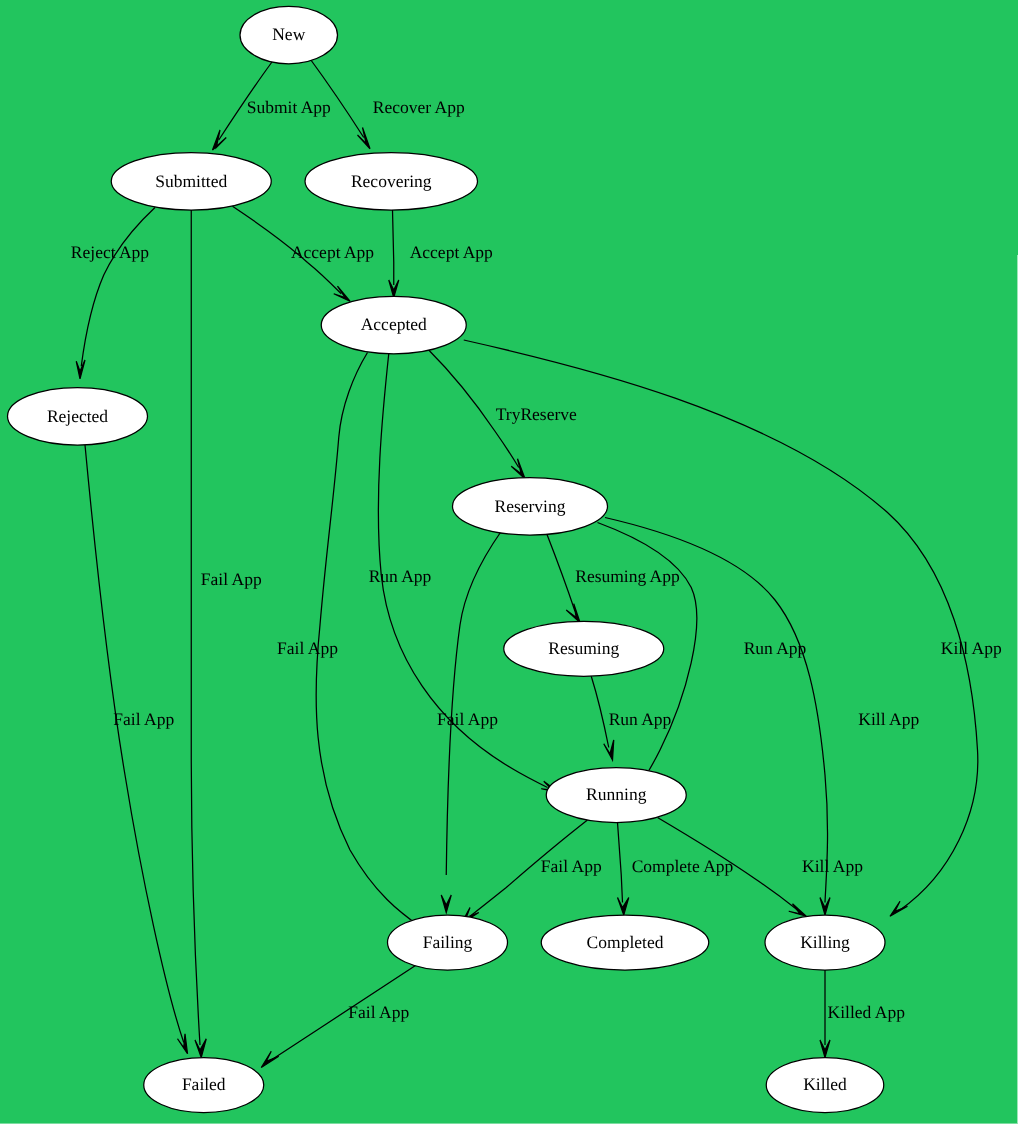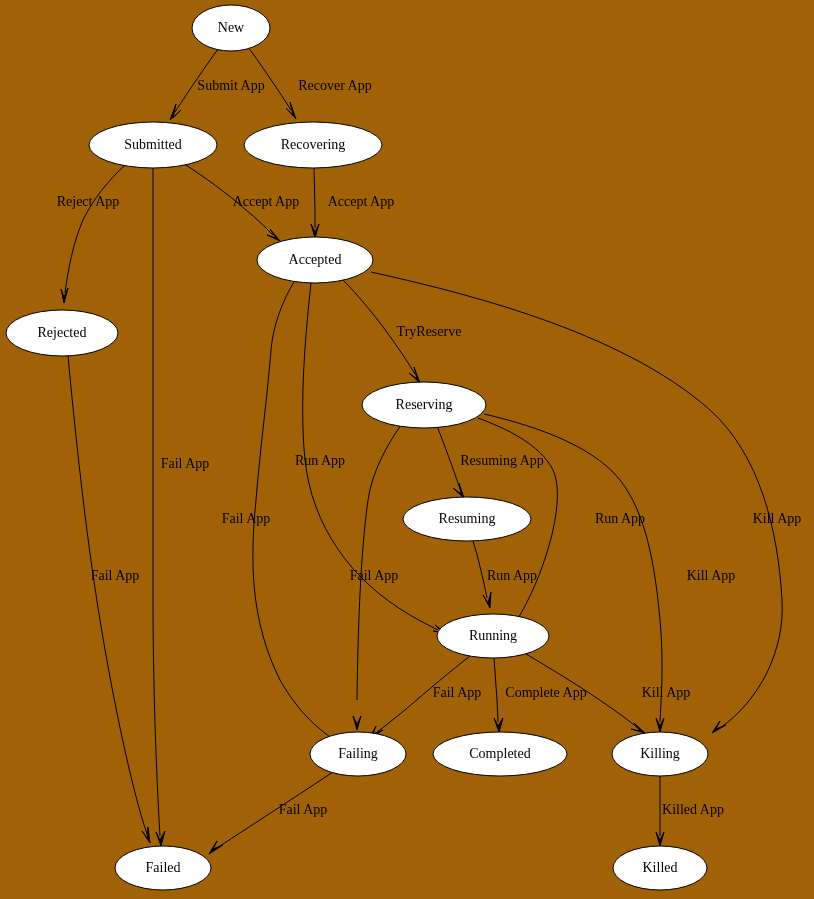--- a/index.html
+++ b/index.html
@@ -11,21 +11,21 @@
   body {
     width: 814px;
     height: 899px;
     font-family: "Liberation Serif", "DejaVu Serif", serif;
     overflow: hidden;
   }
   #graph-root {
     position: relative;
     width: 814px;
     height: 899px;
-    background: #a16207;
+    background: #22c55e;
   }
   svg#state-graph {
     display: block;
     width: 814px;
     height: 899px;
   }
   .node-ellipse {
     fill: #ffffff;
     stroke: #000000;
     stroke-width: 1;

